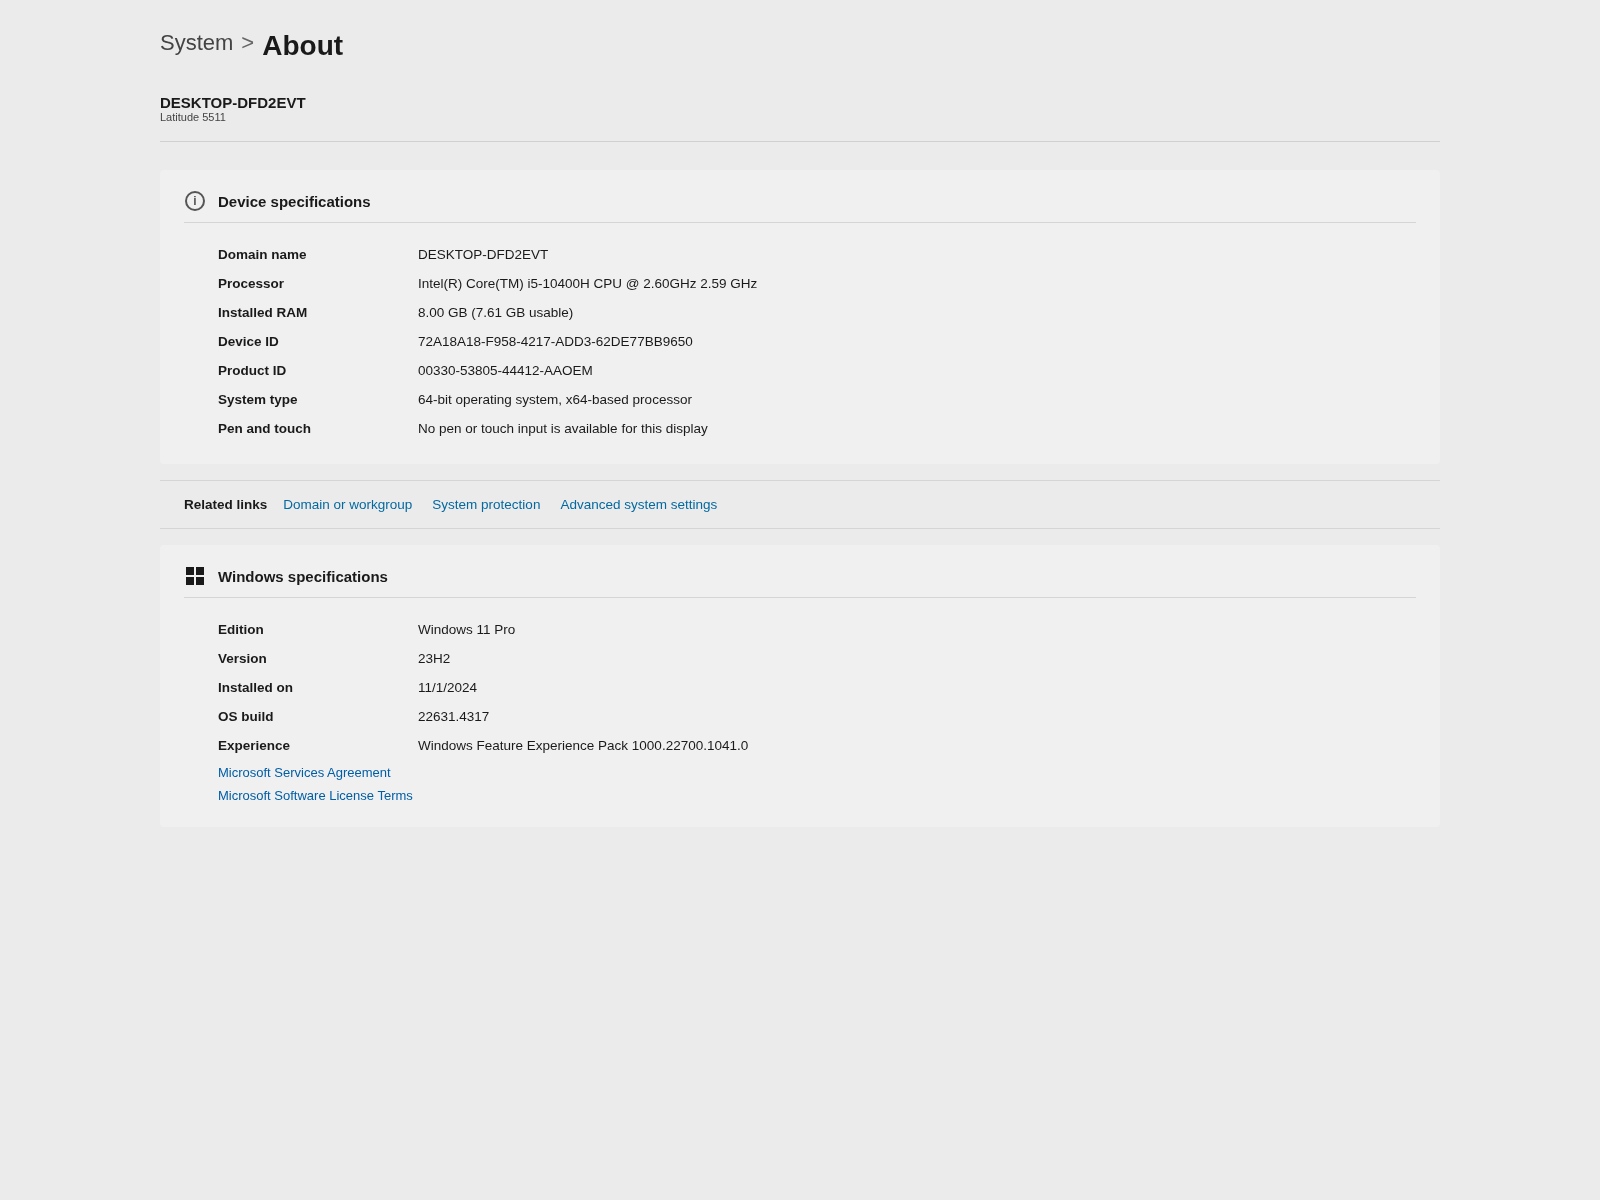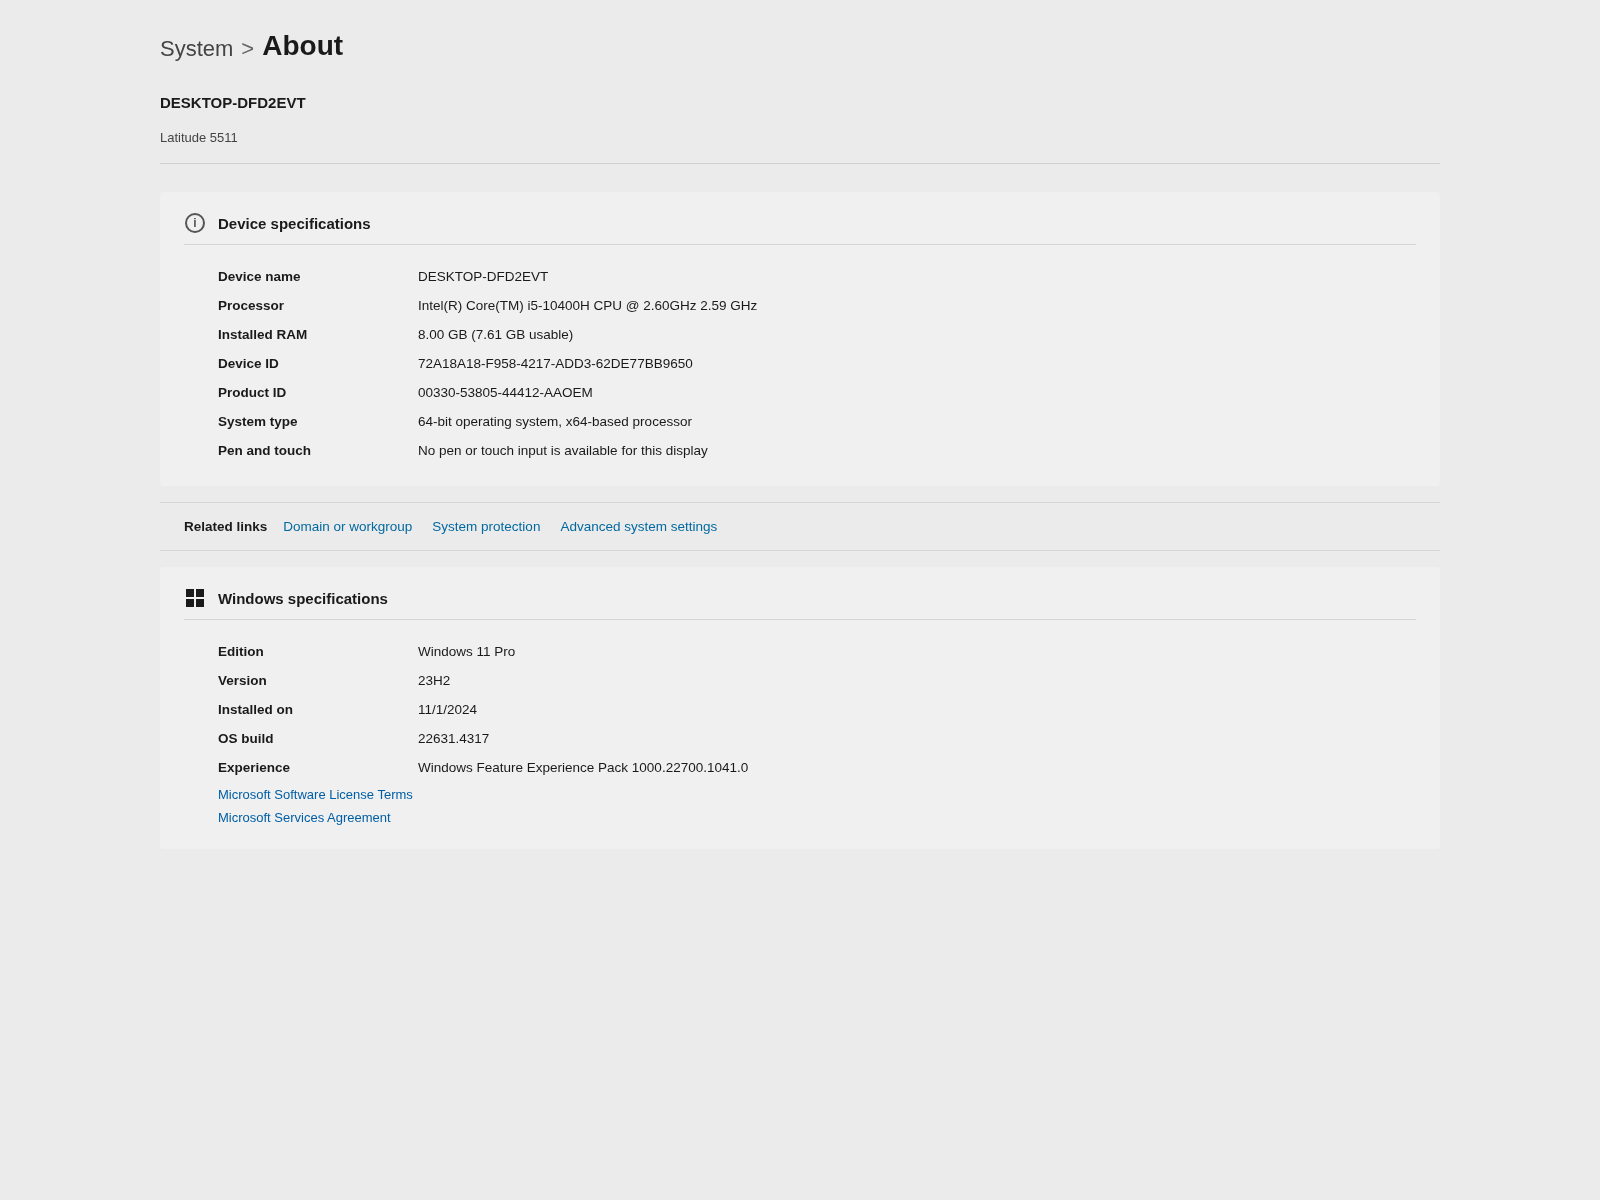--- a/index.html
+++ b/index.html
@@ -15,21 +15,21 @@
     }
 
     .page-container {
       background: #ebebeb;
       padding: 30px 160px 60px 160px;
       min-height: 1200px;
     }
 
     .breadcrumb {
       display: flex;
-      align-items: flex-end;
+      align-items: flex-start;
       gap: 8px;
       margin-bottom: 32px;
     }
 
     .breadcrumb-system {
       font-size: 22px;
       font-weight: 400;
       color: #444;
     }
 
@@ -50,23 +50,23 @@
       border-bottom: 1px solid #d0d0d0;
     }
 
     .device-name-main {
       font-size: 15px;
       font-weight: 600;
       color: #1a1a1a;
     }
 
     .device-model {
-      font-size: 13px;
+      font-size: 11px;
       color: #444;
-      margin-top: 19px;
+      margin-top: 0;
     }
 
     .section {
       background: #f0f0f0;
       border-radius: 4px;
       padding: 20px 24px 24px 24px;
       margin-bottom: 16px;
     }
 
     .section-header {
@@ -199,21 +199,21 @@
 
     <div class="section">
       <div class="section-header">
         <div class="section-icon">
           <div class="info-circle">i</div>
         </div>
         <span class="section-title">Device specifications</span>
       </div>
 
       <div class="specs-table" id="device-specs-rows">
-      <div class="spec-label">Device name</div>
+      <div class="spec-label">Domain name</div>
           <div class="spec-value">DESKTOP-DFD2EVT</div>
           <div class="spec-label">Processor</div>
           <div class="spec-value">Intel(R) Core(TM) i5-10400H CPU @ 2.60GHz   2.59 GHz</div>
           <div class="spec-label">Installed RAM</div>
           <div class="spec-value">8.00 GB (7.61 GB usable)</div>
           <div class="spec-label">Device ID</div>
           <div class="spec-value">72A18A18-F958-4217-ADD3-62DE77BB9650</div>
           <div class="spec-label">Product ID</div>
           <div class="spec-value">00330-53805-44412-AAOEM</div>
           <div class="spec-label">System type</div>
@@ -250,19 +250,19 @@
           <div class="spec-value">23H2</div>
           <div class="spec-label">Installed on</div>
           <div class="spec-value">11/1/2024</div>
           <div class="spec-label">OS build</div>
           <div class="spec-value">22631.4317</div>
           <div class="spec-label">Experience</div>
           <div class="spec-value">Windows Feature Experience Pack 1000.22700.1041.0</div>
         </div>
 
       <div style="padding-left: 34px; margin-top: 8px;" id="ms-links-container">
-      <a class="ms-link">Microsoft Software License Terms</a>
-          <a class="ms-link">Microsoft Services Agreement</a>
+      <a class="ms-link">Microsoft Services Agreement</a>
+          <a class="ms-link">Microsoft Software License Terms</a>
         </div>
     </div>
 
   </div>
 </div>
 
 </body></html>

